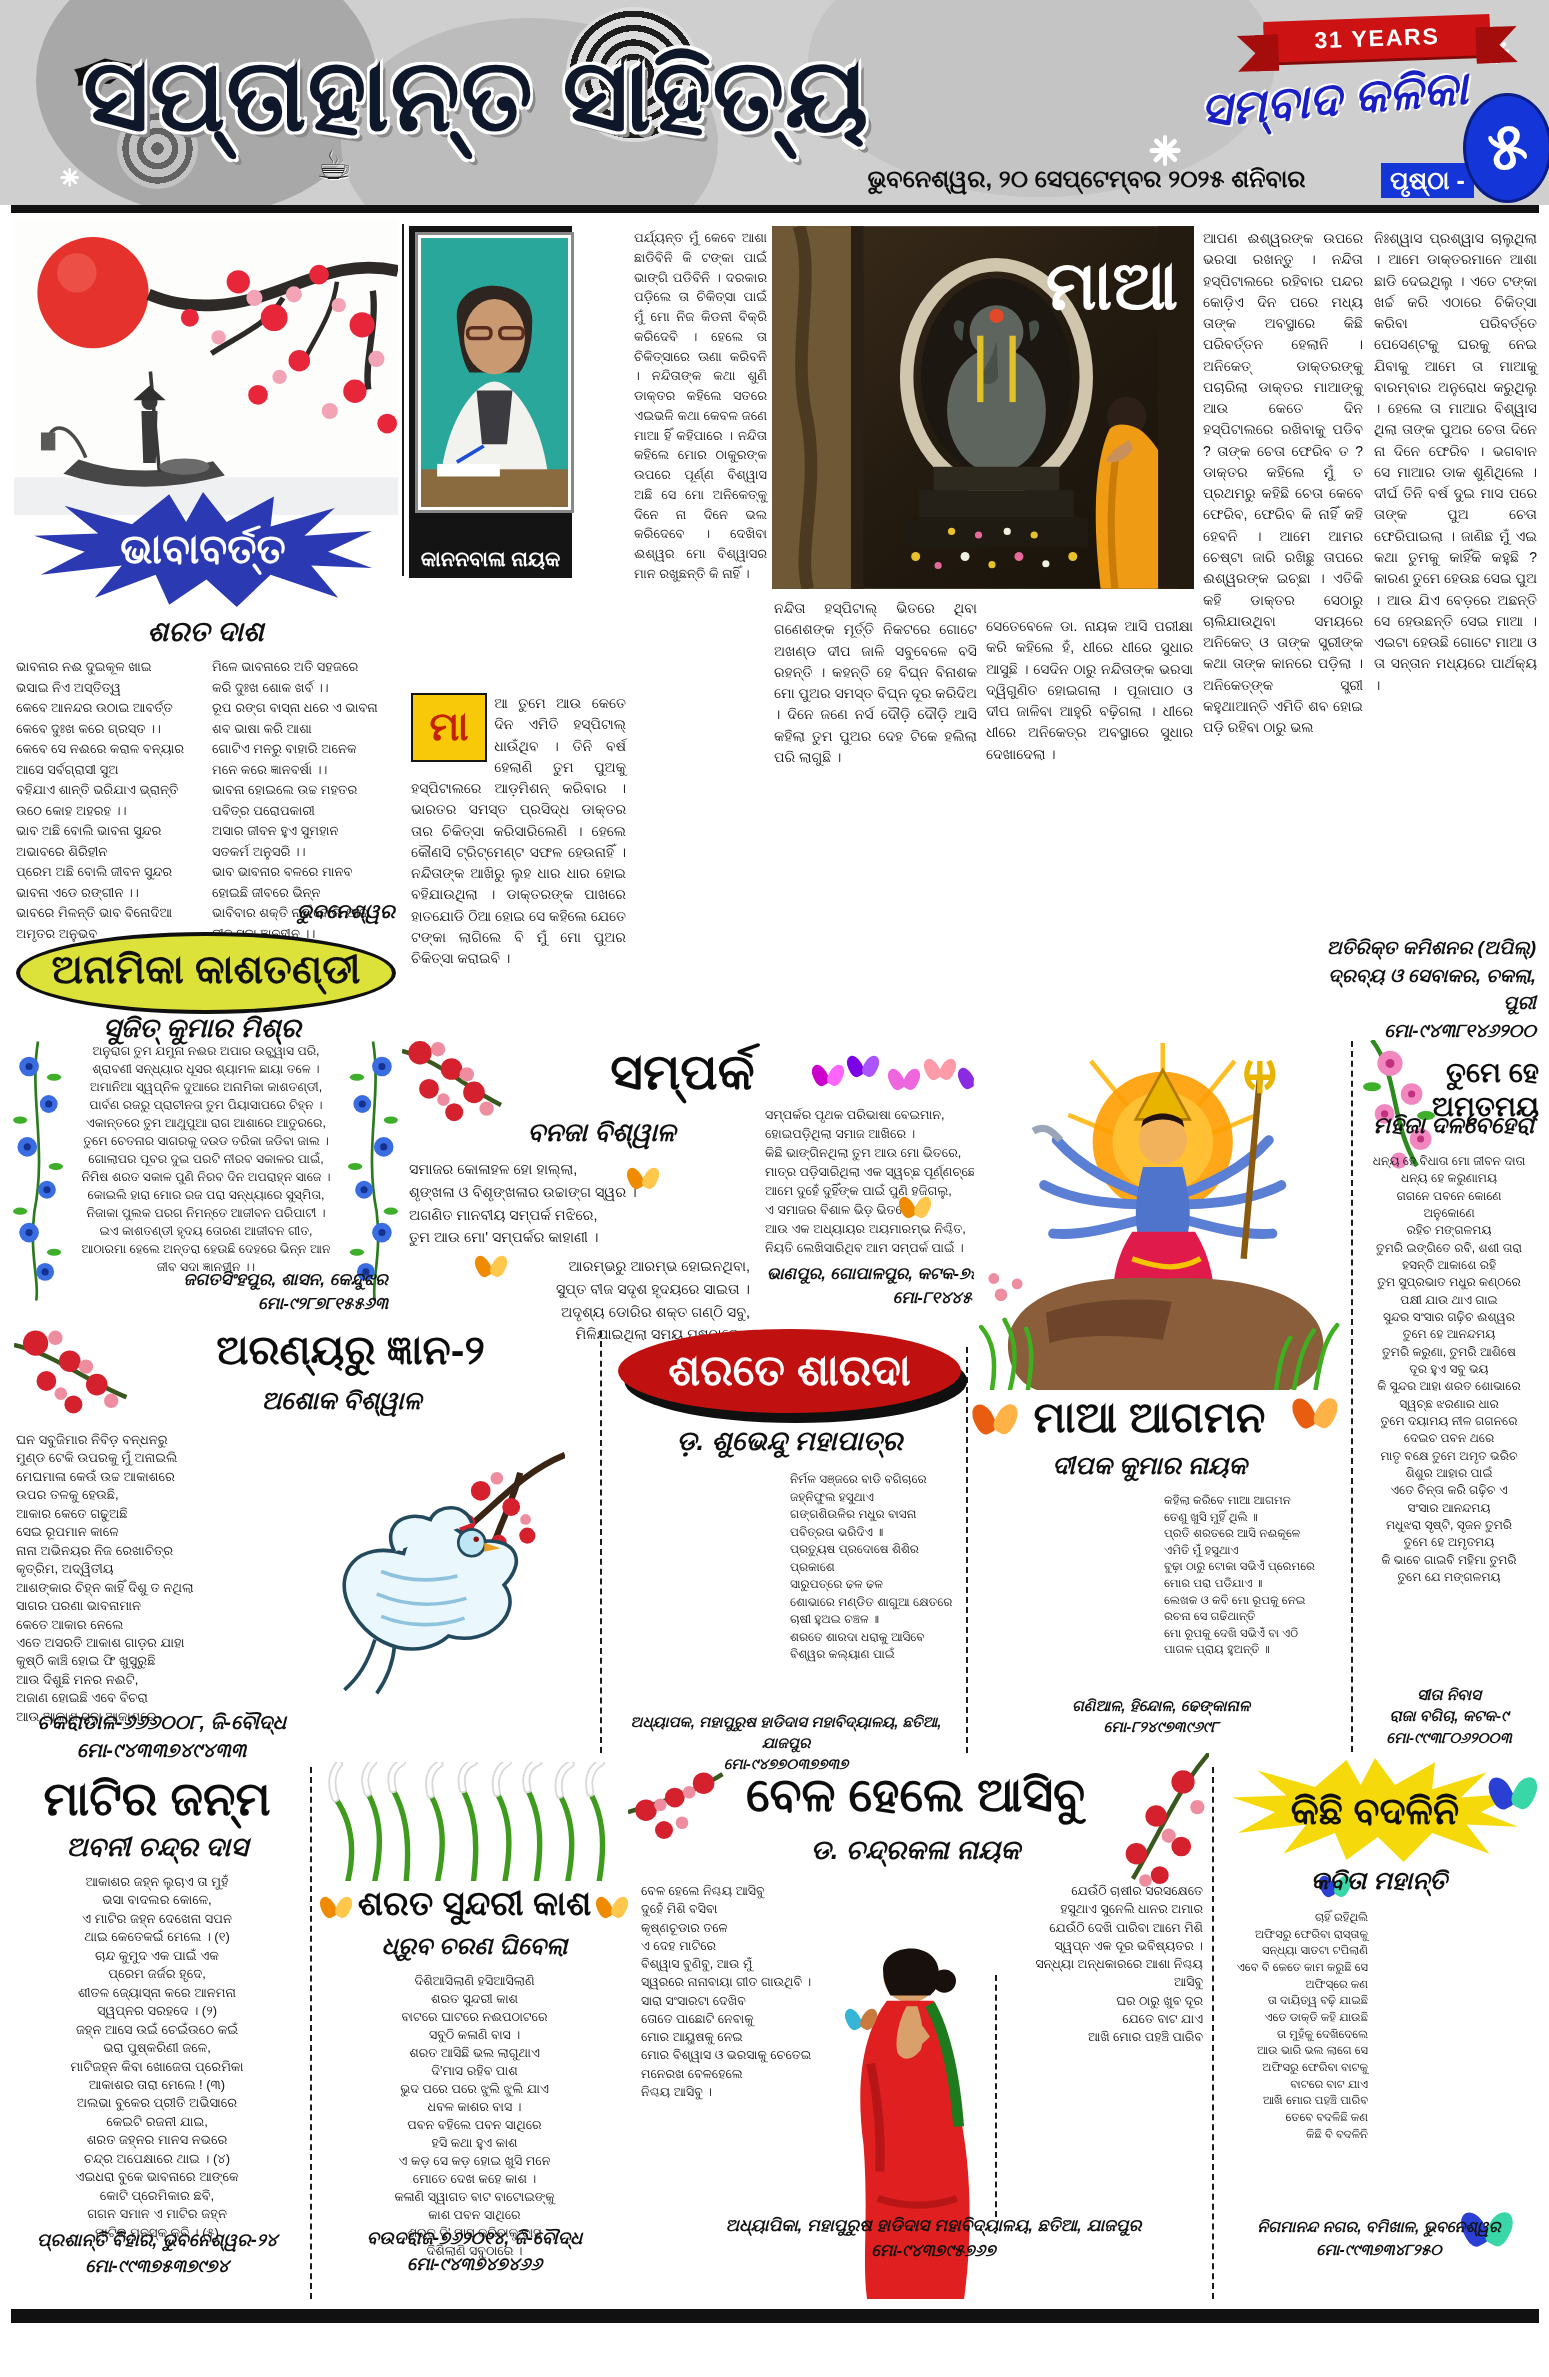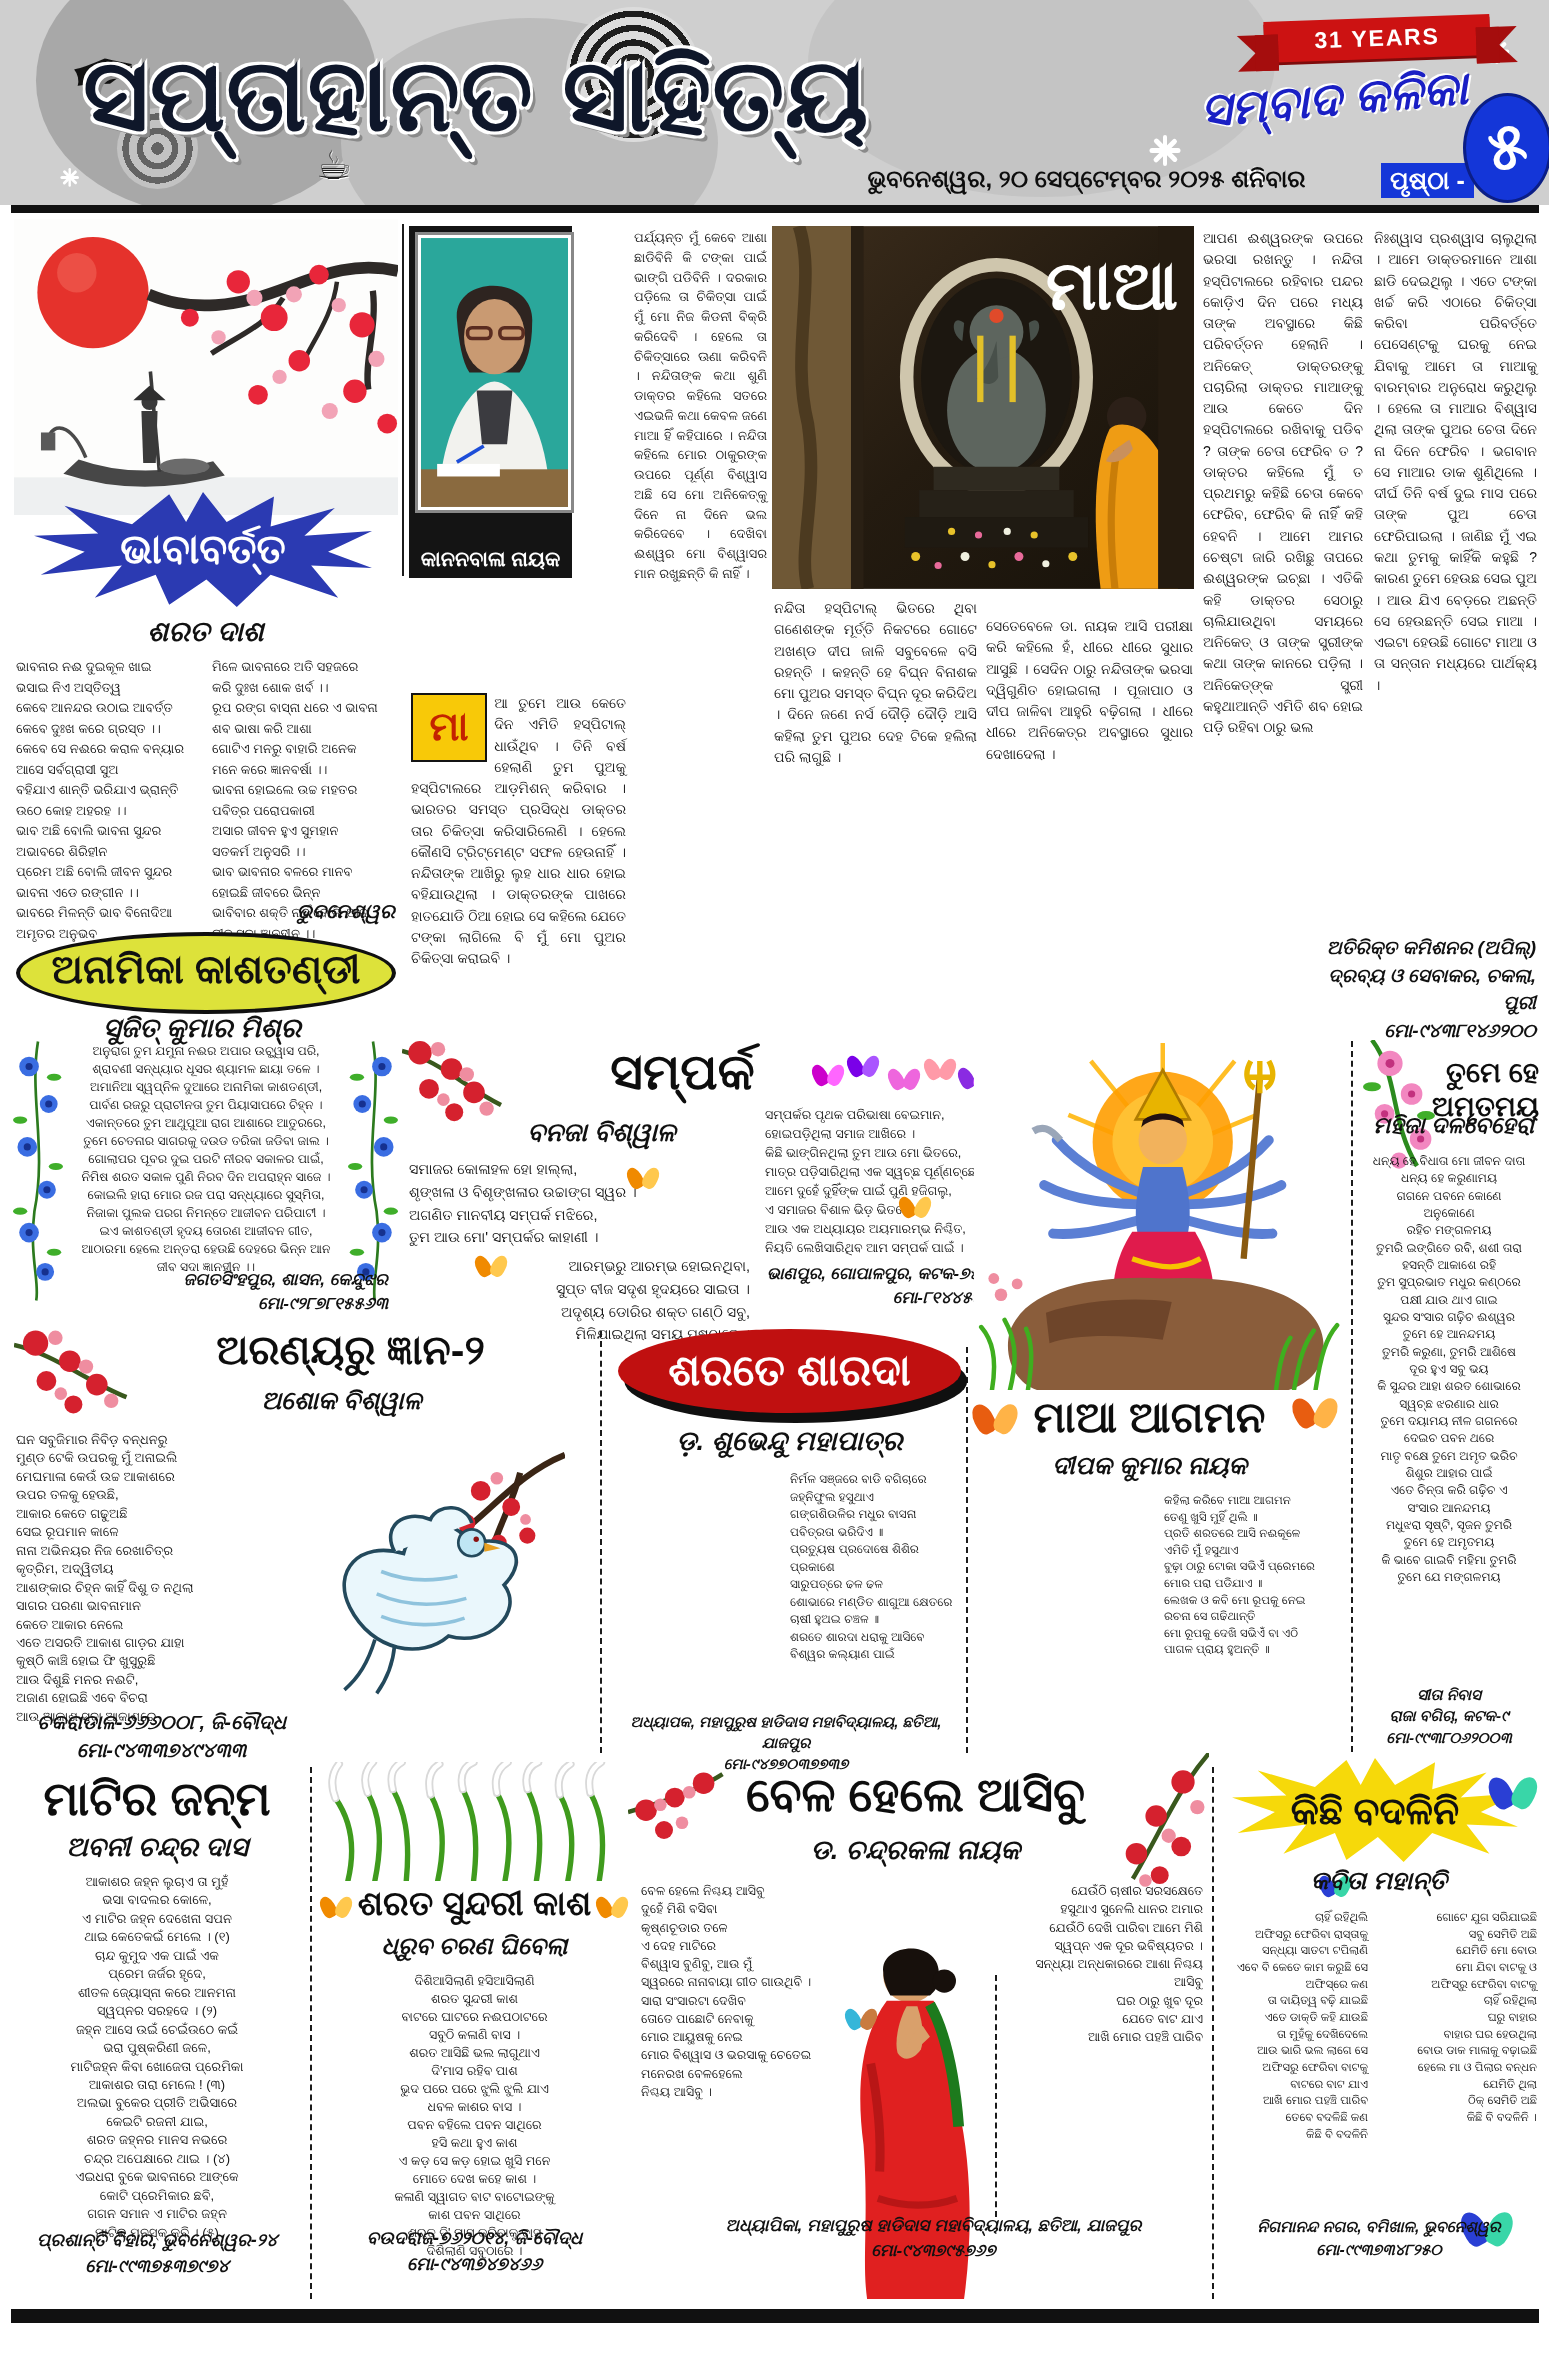--- a/index.html
+++ b/index.html
@@ -588,20 +588,22 @@
   <div class="abs pre" style="left:1164px;top:1492px;width:181px;height:198px;font-size:11.7px;line-height:1.42;">କହିଲା କରିବେ ମାଆ ଆଗମନ
 ତେଣୁ ଖୁସି ମୁହିଁ ଥିଲି ॥
 ପ୍ରତି ଶରତରେ ଆସି ନଈକୂଳେ
 ଏମିତି ମୁଁ ହସୁଥାଏ
 ବୁଢ଼ା ଠାରୁ ଟୋକା ସଭିଏଁ ପ୍ରେମରେ
 ମୋର ପରା ପଡିଯାଏ ॥
 ଲେଖକ ଓ କବି ମୋ ରୂପକୁ ନେଇ
 ରଚନା ସେ ଗଢିଥାନ୍ତି
 ମୋ ରୂପକୁ ଦେଖି ସଭିଏଁ ବା ଏଠି
 ପାଗଳ ପ୍ରାୟ ହୁଅନ୍ତି ॥</div>
+  <div class="abs sig pre c" style="left:977px;top:1695px;width:368px;font-size:15.3px;line-height:1.4;">ଗଣିଆଳ, ହିନ୍ଦୋଳ, ଢେଙ୍କାନାଳ
+ମୋ-୮୨୪୯୭୩୯୬୯୮</div>
 
   <div class="abs dashv" style="left:310px;top:1767px;height:532px;"></div>
   <div class="abs dashv" style="left:995px;top:1975px;height:242px;"></div>
   <div class="abs dashv" style="left:1212px;top:1767px;height:532px;"></div>
 
   <div class="abs hl c" style="left:13.5px;top:1771px;width:287px;font-size:47px;">ମାଟିର ଜନ୍ମ</div>
   <div class="abs c b i" style="left:13.5px;top:1832px;width:287px;font-size:27px;">ଅବନୀ ଚନ୍ଦ୍ର ଦାସ</div>
   <div class="abs pre c" style="left:13.5px;top:1873px;width:287px;height:345px;font-size:13px;line-height:1.42;">ଆକାଶର ଜହ୍ନ ଲୁଚାଏ ତା ମୁହଁ
 ଭସା ବାଦଲର କୋଳେ,
 ଏ ମାଟିର ଜହ୍ନ ଦେଖେନା ସପନ
@@ -770,32 +772,19 @@
 ଅଫିସ୍‌ରେ କଣ
 ତା ଦାୟିତ୍ୱ ବଢ଼ି ଯାଇଛି
 ଏତେ ଡାକ୍ତି କହି ଯାଉଛି
 ତା ମୁହଁକୁ ଦେଖିଦେଲେ
 ଆଉ ଭାରି ଭଲ ଲାଗେ ସେ
 ଅଫିସରୁ ଫେରିବା ବାଟକୁ
 ବାଟରେ ବାଟ ଯାଏ
 ଆଖି ମୋର ପହଞ୍ଚି ପାରିବ
 ତେବେ ବଦଳିଛି କଣ
 କିଛି ବି ବଦଳିନି</div>
-  <div class="abs pre r" style="left:1381px;top:1909px;width:156px;height:302px;font-size:11.5px;line-height:1.45;">ଗୋଟେ ଯୁଗ ସରିଯାଇଛି
-ସବୁ ସେମିତି ଅଛି
-ଯେମିତି ମୋ ବୋଉ
-ମୋ ଯିବା ବାଟକୁ ଓ
-ଅଫିସ୍‌ରୁ ଫେରିବା ବାଟକୁ
-ଚାହିଁ ରହିଥିଲା
-ଘରୁ ବାହାର
-ବାହାର ଘର ହେଉଥିଲା
-ବୋଉ ଡାକ ମାଳାକୁ ବଢ଼ାଇଛି
-ହେଲେ ମା ଓ ପିଲାର ବନ୍ଧନ
-ଯେମିତି ଥିଲା
-ଠିକ୍ ସେମିତି ଅଛି
-କିଛି ବି ବଦଳିନି ।</div>
   <div class="bf" style="left:1472px;top:2218px;--c:#2a3fd4;--c2:#39d6a8;transform:scale(1.6);"></div>
   <div class="abs sig pre c" style="left:1221px;top:2216px;width:316px;font-size:15.7px;line-height:1.45;">ନିଗମାନନ୍ଦ ନଗର, ବମିଖାଳ, ଭୁବନେଶ୍ୱର
 ମୋ-୯୯୩୭୩୪୮୨୫୦</div>
 
   <div id="rule-bottom" class="abs"></div>
 </div>
 
 
 </body></html>

